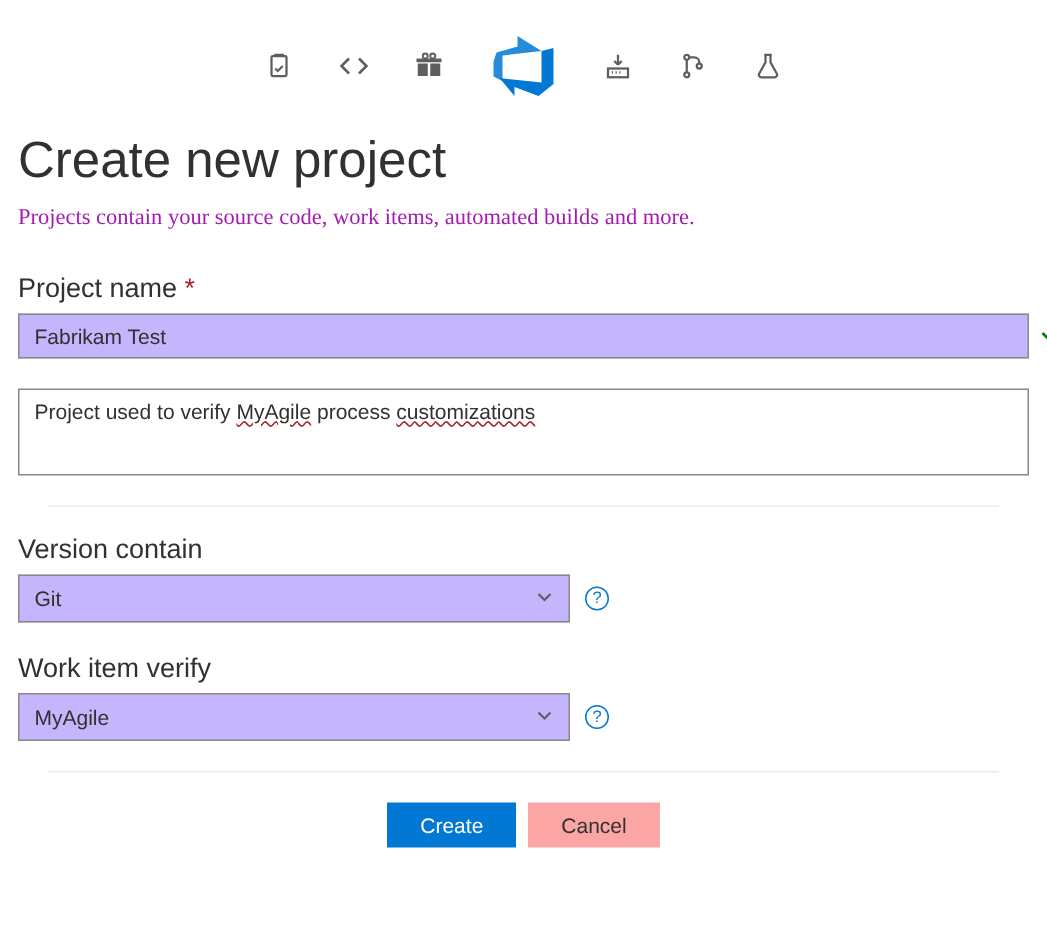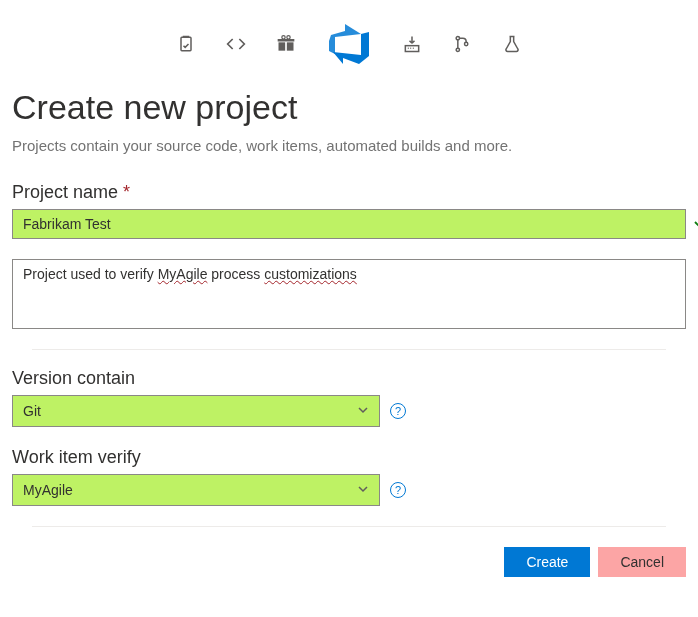--- a/index.html
+++ b/index.html
@@ -31,22 +31,23 @@
       height: 48px;
     }
     h1.title {
       font-size: 34px;
       font-weight: 300;
       color: #323130;
       margin-bottom: 10px;
     }
     .subtitle {
       font-size: 15px;
-      color: #737373;
+      color: #a21caf;
       margin-bottom: 28px;
+      font-family: Liberation Serif, serif;
     }
     .field-group { margin-bottom: 20px; }
     .field-label {
       font-size: 18px;
       color: #323130;
       margin-bottom: 6px;
       display: block;
     }
     .req { color: #a4262c; }
     .input-wrap {
@@ -54,21 +55,21 @@
       display: flex;
       align-items: center;
     }
     input[type=text], textarea, .select-box {
       width: 100%;
       border: 1px solid #8a8886;
       padding: 6px 10px;
       font-family: inherit;
       font-size: 14px;
       color: #323130;
-      background: #bef264;
+      background: #c4b5fd;
     }
     .valid-check {
       position: absolute;
       right: -24px;
       color: #107c10;
       font-size: 18px;
     }
     .spell-err { text-decoration: underline wavy #a4262c; text-decoration-thickness: 1px; }
     .divider {
       height: 1px;
@@ -99,21 +100,21 @@
       border-radius: 50%;
       color: #0078d4;
       font-size: 11px;
       display: flex;
       align-items: center;
       justify-content: center;
       cursor: pointer;
     }
     .button-row {
       display: flex;
-      justify-content: flex-end;
+      justify-content: center;
       gap: 8px;
       margin-top: 20px;
     }
     button {
       padding: 7px 22px;
       font-family: inherit;
       font-size: 14px;
       border: none;
       cursor: pointer;
     }
@@ -186,21 +187,21 @@
     <input type="text" value="Fabrikam Test" style="">
     <span class="valid-check">
       <svg viewBox="0 0 24 24" width="18" height="18" fill="none" stroke="#107c10" stroke-width="2.5">
           <polyline points="4 12 9 17 20 6"></polyline>
         </svg>
     </span>
   </div>
 </div>
 
 <div class="field-group">
-  <div contenteditable="true" class="" style="width: 100%; border: 1px solid rgb(138, 136, 134); padding: 6px 10px; height: 70px; font-size: 14px;">
+  <div contenteditable="true" class="" style="width: 100%; border: 1px solid rgb(138, 136, 134); padding: 6px 10px; height: 58px; font-size: 14px;">
     <span>Project used to verify </span><span class="spell-err">MyAgile</span><span> process </span><span class="spell-err">customizations</span>
   </div>
 </div>
 
 <div class="divider"></div>
 
 <div class="field-group">
   <label class="field-label">Version contain</label>
   <div class="select-wrap">
     <div class="select-box">

